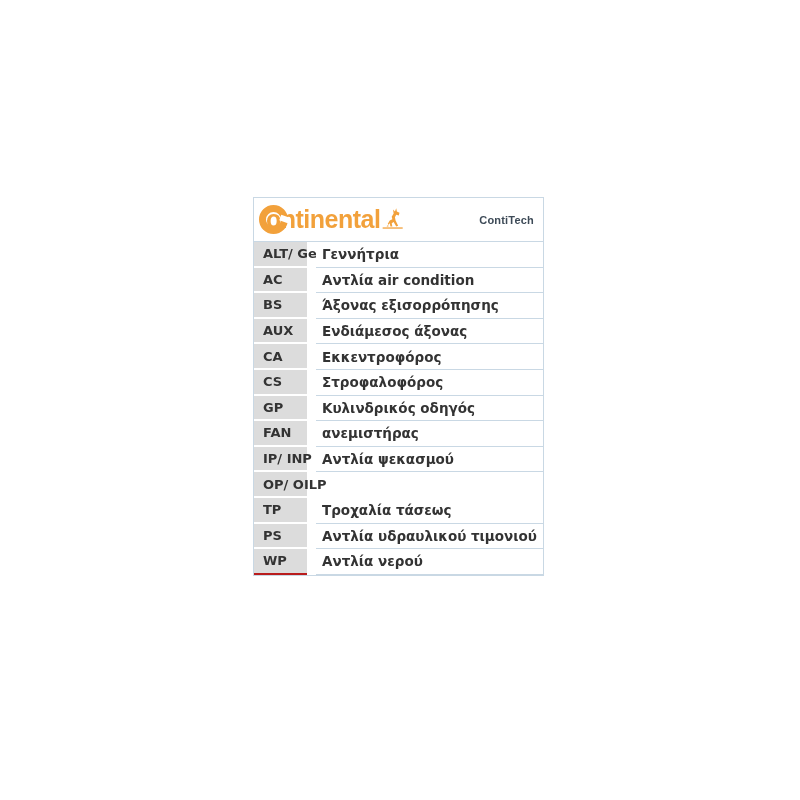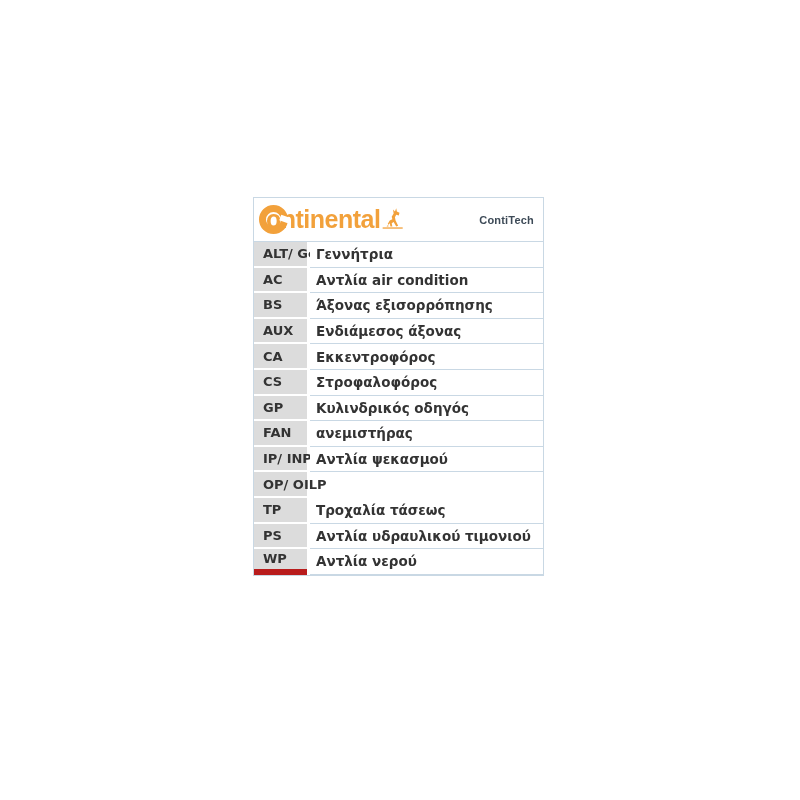--- a/index.html
+++ b/index.html
@@ -38,26 +38,26 @@
 
   
   .row { display:flex; height:25.6px; }
   .abbr {
     width:53px; flex:0 0 auto; background:#dcdcdc;
     border-bottom:2px solid #ffffff;
     display:flex; align-items:center; padding-left:9px;
     font-weight:bold; font-size:13px; color:#333333; white-space:nowrap;
   }
   .desc {
-    flex:1; margin-left:3px; background:#ffffff;
+    flex:1; margin-left:9px; background:#ffffff;
     border-bottom:1px solid #c9d8e4;
     display:flex; align-items:center; padding-left:6px;
     font-weight:bold; font-size:13.5px; color:#333333; white-space:nowrap;
   }
-  .row:last-child .abbr { border-bottom:6px solid #b91c1c; }
+  .row:last-child .abbr { border-bottom:2px solid #b91c1c; }
 </style>
 </head>
 <body>
 
 <div class="canvas">
   <div class="panel">
 
     <div class="header">
       <div class="logo">
         <span class="c-ring">

